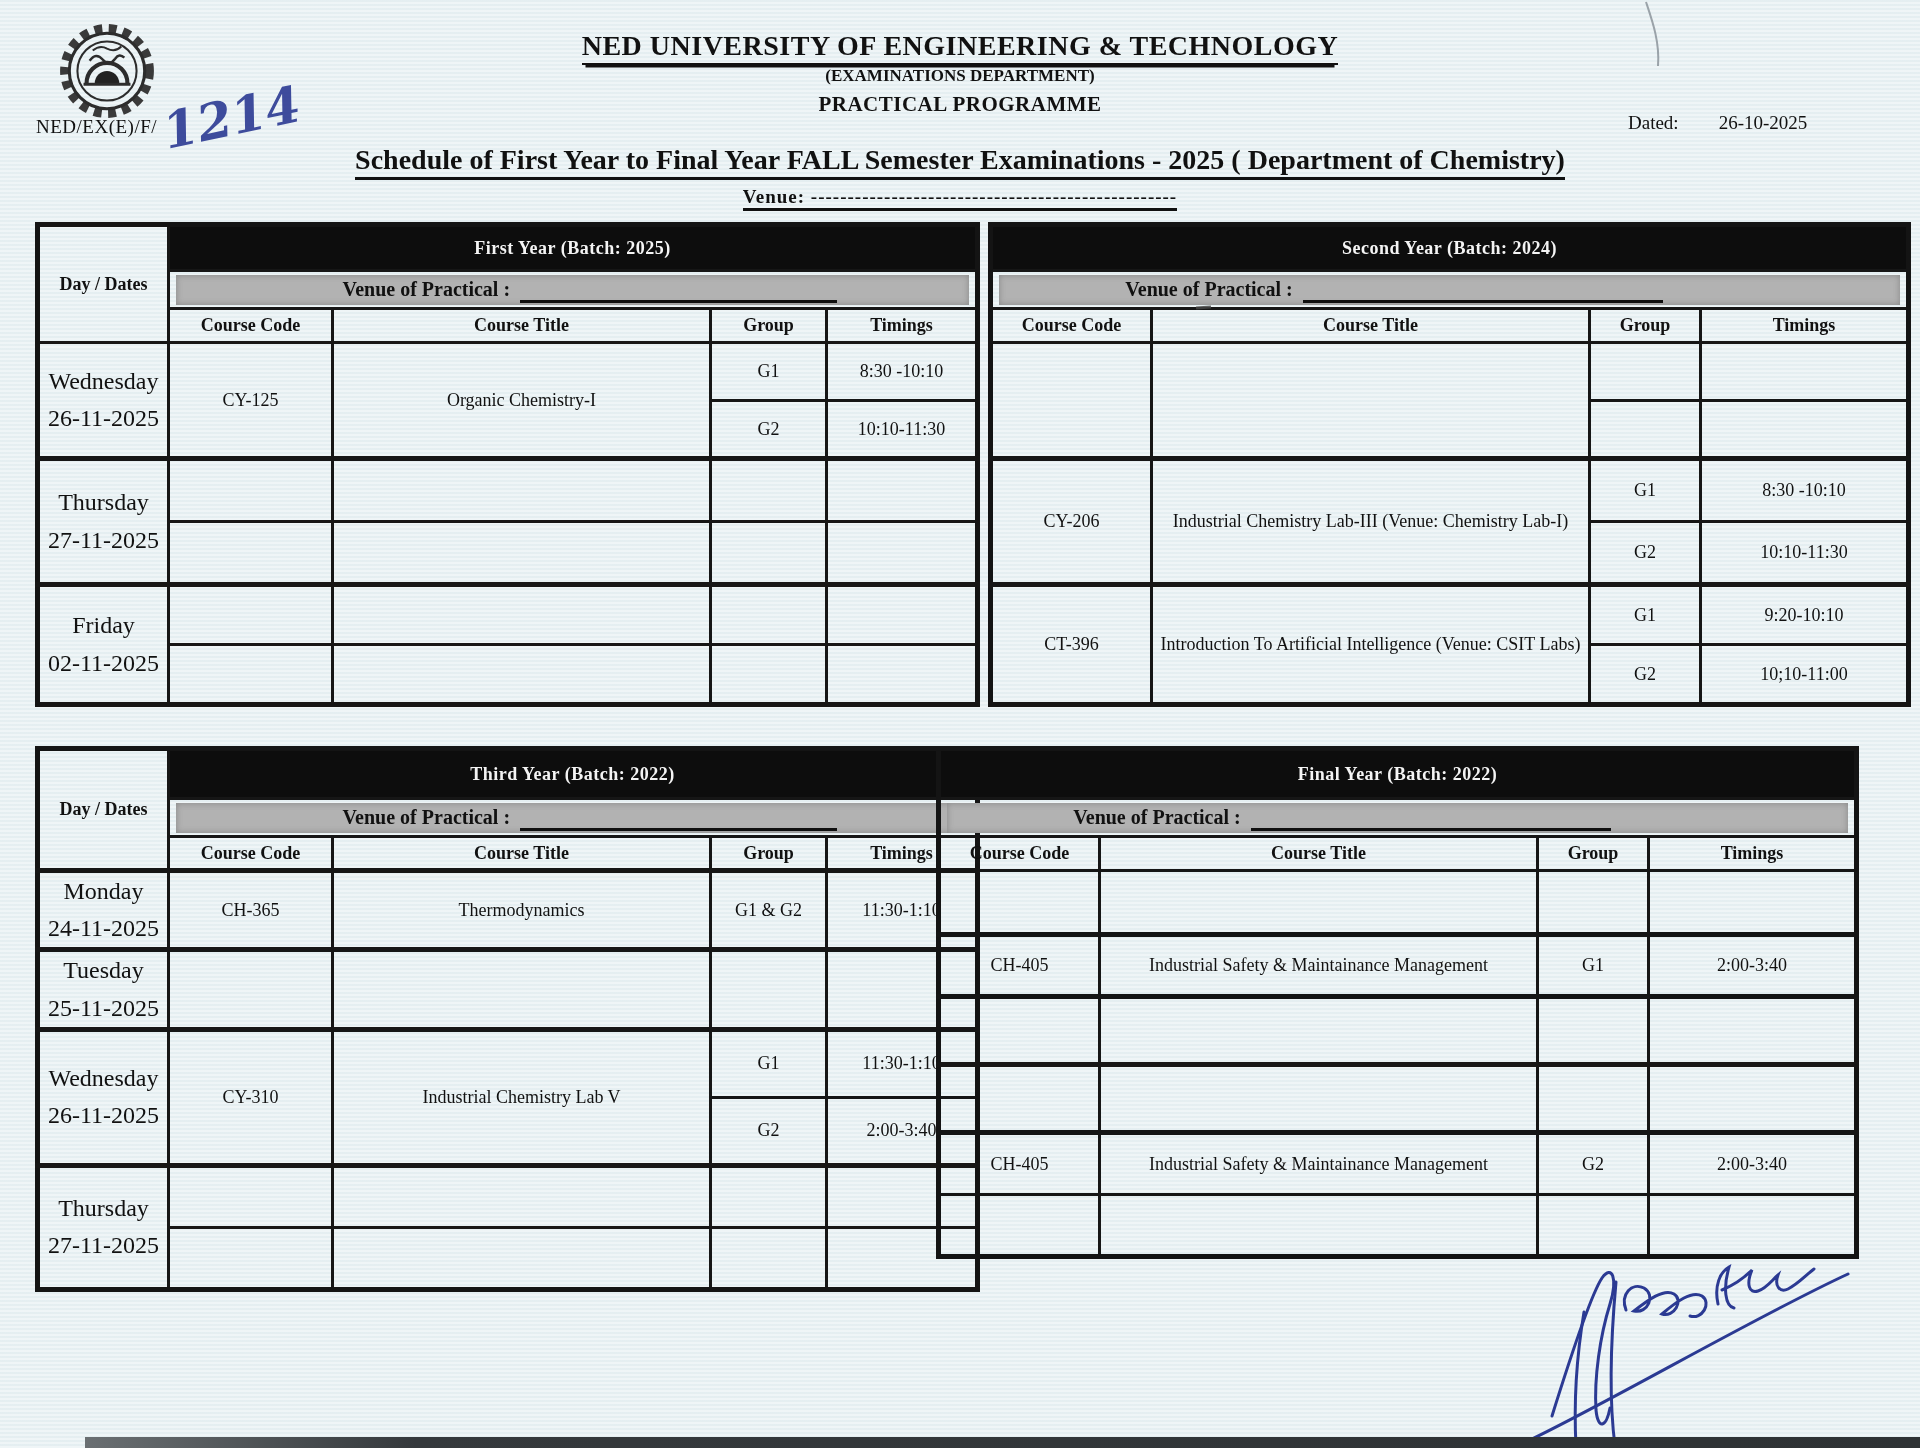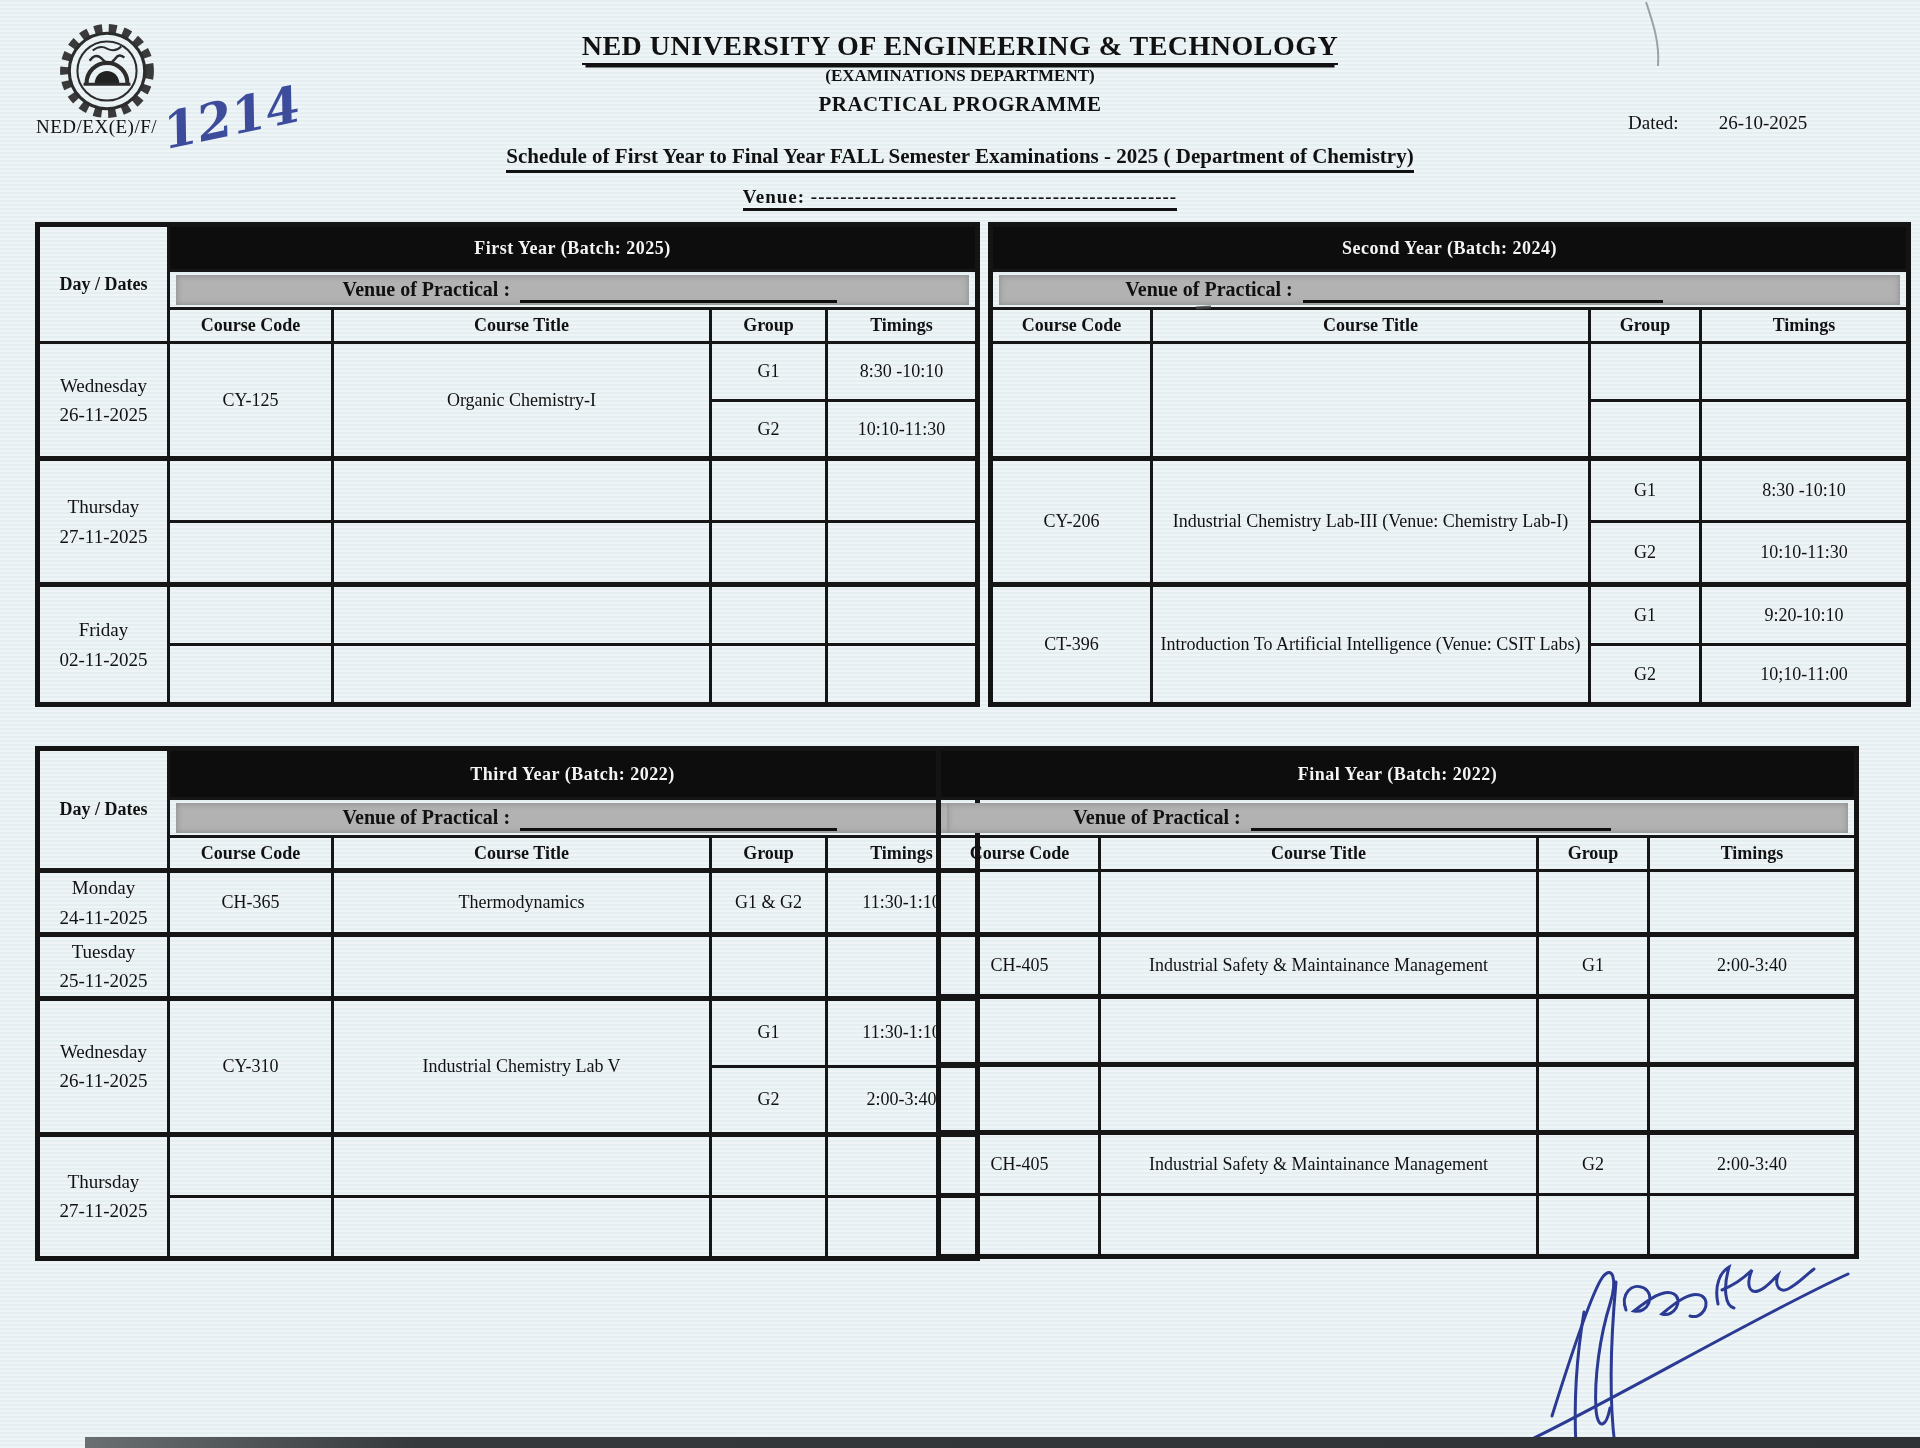--- a/index.html
+++ b/index.html
@@ -9,21 +9,21 @@
     background-image:repeating-linear-gradient(0deg, rgba(255,255,255,.25) 0 2px, rgba(205,222,228,.18) 2px 4px);
     font-family:"Liberation Serif","DejaVu Serif",serif;color:#111;
   }
   .abs{position:absolute;}
   .ctr{left:0;right:0;text-align:center;}
   
   .uni-title{top:30px;font-size:28px;font-weight:bold;letter-spacing:.5px;}
   .uni-title span{border-bottom:2.5px solid #111;padding-bottom:2px;box-shadow:0 6px 0 -3.5px #111;}
   .dept-line{top:66px;font-size:17px;font-weight:bold;}
   .prog-title{top:92px;font-size:21px;font-weight:bold;letter-spacing:.5px;}
-  .sched-line{top:144px;font-size:21px;font-weight:bold;}
+  .sched-line{top:144px;font-size:28px;font-weight:bold;}
   .sched-line span{border-bottom:3px solid #111;padding-bottom:2px;}
   .venue-line{top:186px;font-size:19px;font-weight:bold;}
   .venue-line span.wrapu{border-bottom:3px solid #111;padding-bottom:1px;letter-spacing:1px;}
   .dated{left:1628px;top:112px;font-size:19px;}
   .dated b{font-weight:normal;margin-left:40px;}
   .refline{left:36px;top:116px;font-size:19px;letter-spacing:.5px;}
   .hand-num{left:162px;top:88px;font-size:50px;font-style:italic;font-weight:bold;
     color:#2b3a93;transform:rotate(-12deg);font-family:"DejaVu Serif",serif;opacity:.9;}
   
   table.tbl{position:absolute;border-collapse:collapse;table-layout:fixed;border:5px solid #141414;background:transparent;}
@@ -32,21 +32,21 @@
   td.blackbar{background:#0d0d0d;color:#f4f4f4;font-weight:bold;font-size:23px;letter-spacing:.5px;}
   tr.r-bar{height:46px;} .bot tr.r-bar{height:50px;}
   tr.r-venue{height:38px;} tr.r-colhdr{height:34px;}
   td.venuecell{padding:3px 4px;}
   .graybar{display:flex;align-items:center;height:30px;margin:1px 2px;background:#b2b2b2;box-shadow:inset 0 0 6px rgba(80,80,80,.45);}
   .vlabel{margin-left:21%;font-weight:bold;font-size:20px;white-space:nowrap;text-align:center;}
   .right .vlabel{margin-left:14%;}
   .vline{width:40%;margin-left:10px;border-bottom:3px solid #0f0f0f;align-self:flex-end;margin-bottom:2px;height:1px;}
   td.colhdr{font-weight:bold;font-size:20px;}
   td.daydates{font-weight:bold;font-size:20px;background:transparent;}
-  td.day span{display:block;font-size:19px;line-height:1.55;}
+  td.day span{display:block;font-size:24px;line-height:1.55;}
   td.titlecell{padding:0 26px;font-size:18.5px;line-height:1.45;}
   tr.h58{height:58px;} tr.h60{height:60px;} tr.h62{height:62px;}
   tr.h63{height:63px;} tr.h64{height:64px;} tr.h68{height:68px;}
   
   .pen-dash{left:1196px;top:306px;width:15px;height:3px;background:#444;transform:rotate(-4deg);opacity:.85;}
   .scan-band{left:85px;top:1437px;right:0;height:11px;background:linear-gradient(90deg,#6a6f72,#35393c 18%,#2e3234);}
   .scratch{left:1630px;top:0px;}
   .sig{left:1522px;top:1248px;}
 </style>
 </head>

